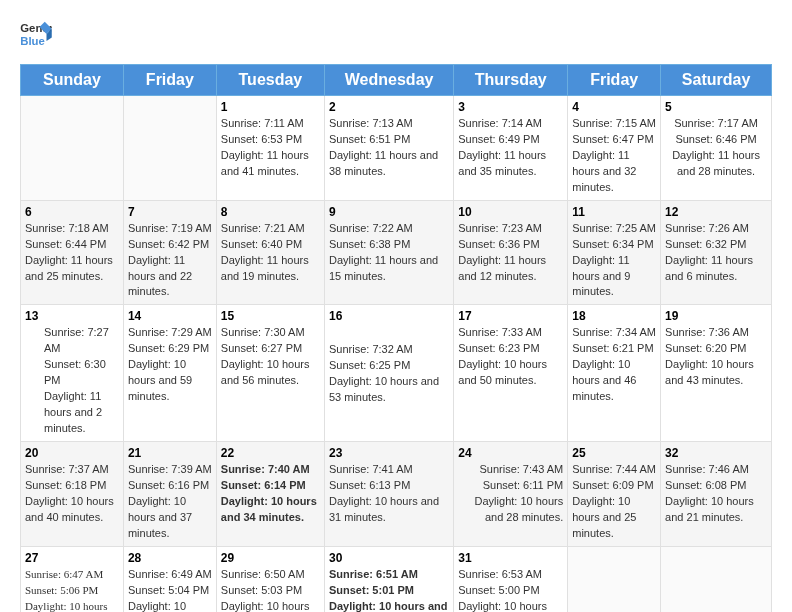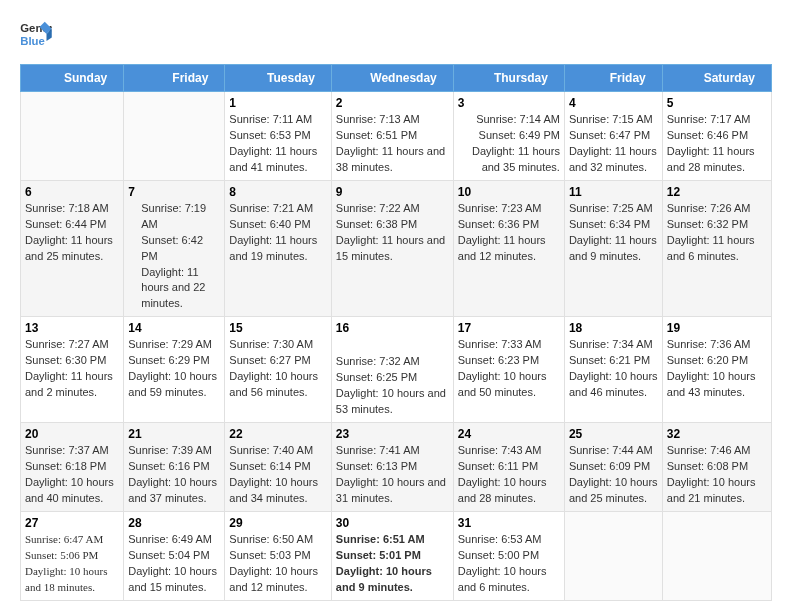--- a/index.html
+++ b/index.html
@@ -41,22 +41,22 @@
       width: 100%;
       border-collapse: collapse;
       font-size: 11px;
     }
     thead tr {
       background-color: #4a90d9;
       color: #fff;
     }
     thead th {
       padding: 6px 16px;
-      text-align: right;
-      font-size: 12px;
+      text-align: center;
+      font-size: 16px;
       font-weight: bold;
       border: 1px solid #6aaee0;
     }
     tbody tr {
       border-bottom: 1px solid #ddd;
     }
     tbody tr:nth-child(even) {
       background-color: #f5f5f5;
     }
     tbody tr:nth-child(odd) {
@@ -129,47 +129,47 @@
 Daylight: 11 hours and 41 minutes.</div>
         </td>
         <td>
           <span class="day-number">2</span>
           <div class="day-info" style="white-space: pre-line;">Sunrise: 7:13 AM
 Sunset: 6:51 PM
 Daylight: 11 hours and 38 minutes.</div>
         </td>
         <td>
           <span class="day-number">3</span>
-          <div class="day-info" style="white-space: pre-line; text-align: right;">Sunrise: 7:14 AM
+          <div class="day-info" style="white-space: pre-line;">Sunrise: 7:14 AM
 Sunset: 6:49 PM
 Daylight: 11 hours and 35 minutes.</div>
         </td>
         <td>
           <span class="day-number">4</span>
           <div class="day-info" style="white-space: pre-line;">Sunrise: 7:15 AM
 Sunset: 6:47 PM
 Daylight: 11 hours and 32 minutes.</div>
         </td>
         <td>
           <span class="day-number">5</span>
-          <div class="day-info" style="white-space: pre-line;">Sunrise: 7:17 AM
+          <div class="day-info" style="white-space: pre-line; text-align: center;">Sunrise: 7:17 AM
 Sunset: 6:46 PM
 Daylight: 11 hours and 28 minutes.</div>
         </td>
       </tr>
       <tr>
         <td>
           <span class="day-number">6</span>
           <div class="day-info" style="white-space: pre-line;">Sunrise: 7:18 AM
 Sunset: 6:44 PM
 Daylight: 11 hours and 25 minutes.</div>
         </td>
         <td>
           <span class="day-number">7</span>
-          <div class="day-info" style="white-space: pre-line; margin-left: 13px;">Sunrise: 7:19 AM
+          <div class="day-info" style="white-space: pre-line;">Sunrise: 7:19 AM
 Sunset: 6:42 PM
 Daylight: 11 hours and 22 minutes.</div>
         </td>
         <td>
           <span class="day-number">8</span>
           <div class="day-info" style="white-space: pre-line;">Sunrise: 7:21 AM
 Sunset: 6:40 PM
 Daylight: 11 hours and 19 minutes.</div>
         </td>
         <td>
@@ -193,21 +193,21 @@
         <td>
           <span class="day-number">12</span>
           <div class="day-info" style="white-space: pre-line;">Sunrise: 7:26 AM
 Sunset: 6:32 PM
 Daylight: 11 hours and 6 minutes.</div>
         </td>
       </tr>
       <tr>
         <td>
           <span class="day-number">13</span>
-          <div class="day-info" style="white-space: pre-line;">Sunrise: 7:27 AM
+          <div class="day-info" style="white-space: pre-line; margin-left: 19px;">Sunrise: 7:27 AM
 Sunset: 6:30 PM
 Daylight: 11 hours and 2 minutes.</div>
         </td>
         <td>
           <span class="day-number">14</span>
           <div class="day-info" style="white-space: pre-line;">Sunrise: 7:29 AM
 Sunset: 6:29 PM
 Daylight: 10 hours and 59 minutes.</div>
         </td>
         <td>
@@ -249,33 +249,33 @@
 Daylight: 10 hours and 40 minutes.</div>
         </td>
         <td>
           <span class="day-number">21</span>
           <div class="day-info" style="white-space: pre-line;">Sunrise: 7:39 AM
 Sunset: 6:16 PM
 Daylight: 10 hours and 37 minutes.</div>
         </td>
         <td>
           <span class="day-number">22</span>
-          <div class="day-info" style="white-space: pre-line;">Sunrise: 7:40 AM
+          <div class="day-info" style="white-space: pre-line; font-weight: bold;">Sunrise: 7:40 AM
 Sunset: 6:14 PM
 Daylight: 10 hours and 34 minutes.</div>
         </td>
         <td>
           <span class="day-number">23</span>
           <div class="day-info" style="white-space: pre-line;">Sunrise: 7:41 AM
 Sunset: 6:13 PM
 Daylight: 10 hours and 31 minutes.</div>
         </td>
         <td>
           <span class="day-number">24</span>
-          <div class="day-info" style="white-space: pre-line;">Sunrise: 7:43 AM
+          <div class="day-info" style="white-space: pre-line; text-align: right;">Sunrise: 7:43 AM
 Sunset: 6:11 PM
 Daylight: 10 hours and 28 minutes.</div>
         </td>
         <td>
           <span class="day-number">25</span>
           <div class="day-info" style="white-space: pre-line;">Sunrise: 7:44 AM
 Sunset: 6:09 PM
 Daylight: 10 hours and 25 minutes.</div>
         </td>
         <td>

